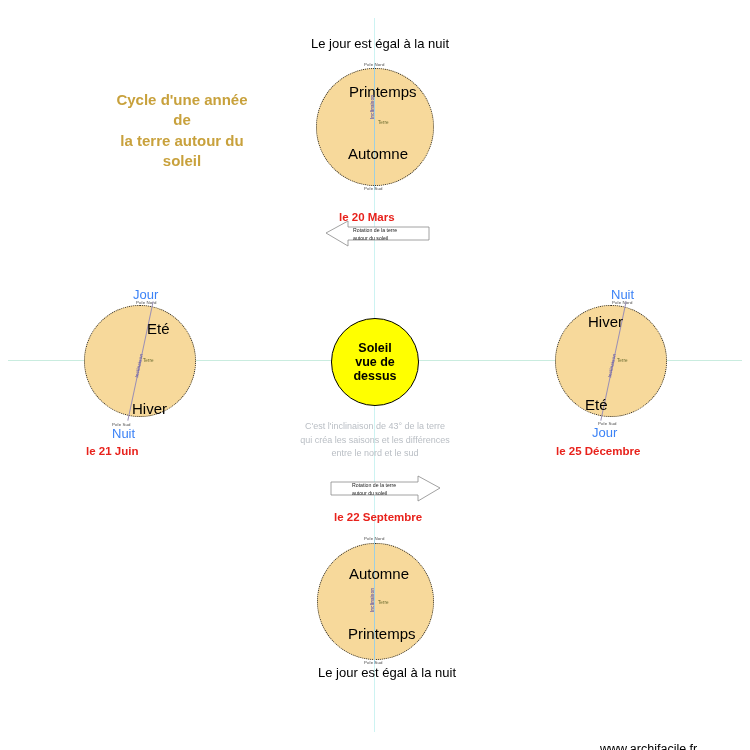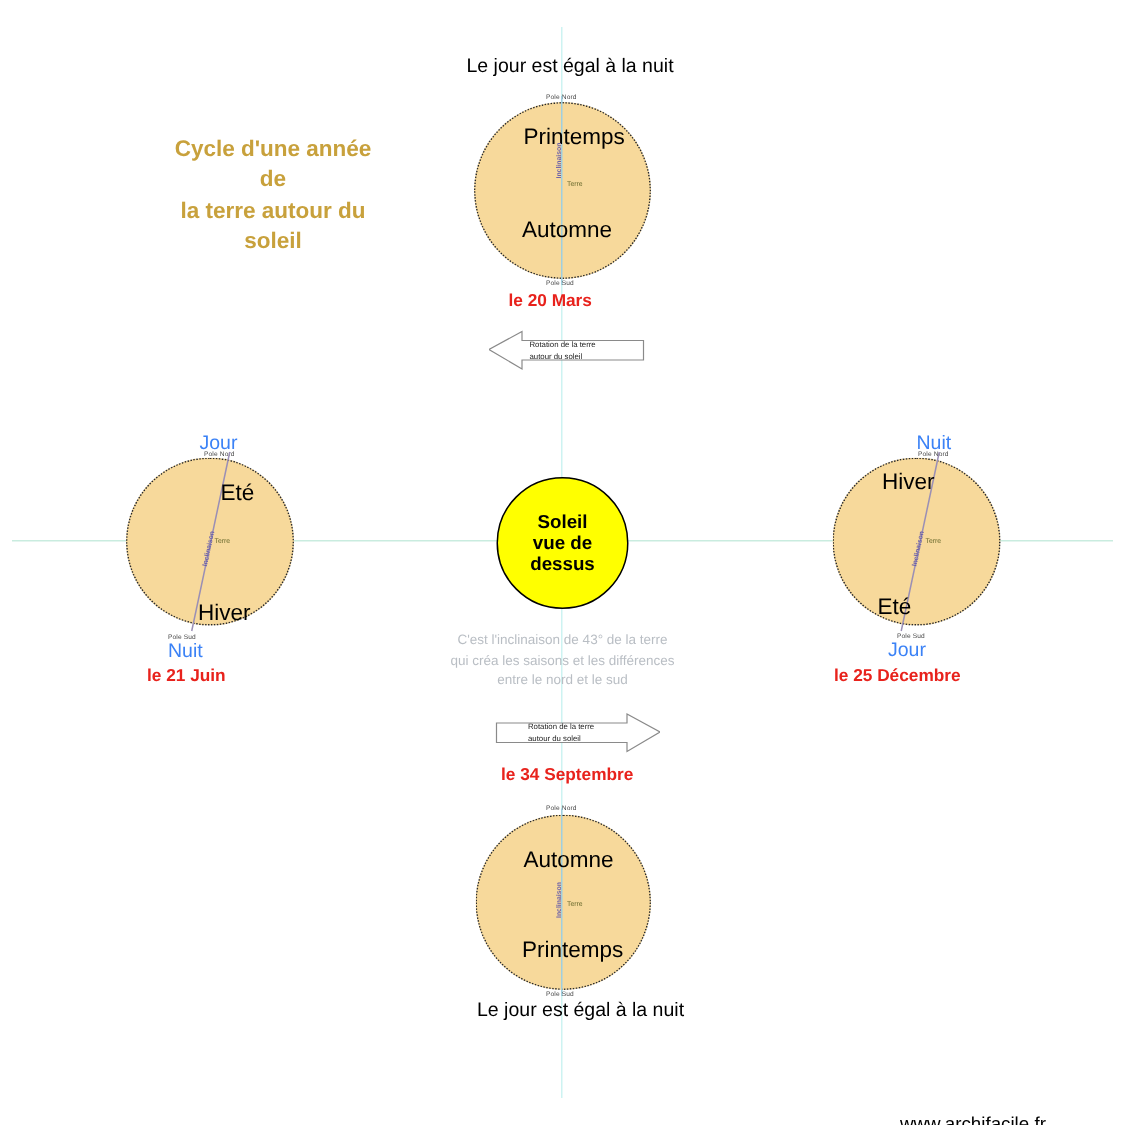--- a/index.html
+++ b/index.html
@@ -163,21 +163,21 @@
 
   <div>
     <div class="lbl lbl-pole" style="left:364px; top:62px;">Pole Nord</div>
     <div class="earth" style="left:316px; top:68px; width:118px; height:118px;"></div>
     <div class="tilt-axis straight" style="left:374px; top:64px; height:126px;"></div>
     <div class="lbl lbl-season" style="left:349px; top:83px;">Printemps</div>
     <div class="lbl lbl-incl" style="left:370px; top:119px; transform:rotate(-90deg); transform-origin: left top;">Inclinaison</div>
     <div class="lbl lbl-terre" style="left:378px; top:120px;">Terre</div>
     <div class="lbl lbl-season" style="left:348px; top:145px;">Automne</div>
     <div class="lbl lbl-pole" style="left:364px; top:186px;">Pole Sud</div>
-    <div class="lbl lbl-date" style="left:339px; top:195px;">le 20 Mars</div>
+    <div class="lbl lbl-date" style="left:339px; top:211px;">le 20 Mars</div>
   </div>
 
   <div class="arrow-wrap" style="left:326px; top:219px;">
     <svg width="104" height="28" viewBox="0 0 104 28">
       <polygon points="0,14 22,2 22,8 103,8 103,21 22,21 22,27" fill="#ffffff" stroke="#8a8a8a" stroke-width="0.8"></polygon>
     </svg>
     <div class="arrow-text" style="left:27px; top:8px;">Rotation de la terre
 autour du soleil</div>
   </div>
 
@@ -186,21 +186,21 @@
     <div class="lbl lbl-daynight" style="left:133px; top:287px;">Jour</div>
     <div class="lbl lbl-pole" style="left:136px; top:300px;">Pole Nord</div>
     <div class="earth" style="left:84px; top:305px; width:112px; height:112px;"></div>
     <div class="tilt-axis" style="left:140px; top:300px; height:122px; transform:rotate(12deg); transform-origin:center center;"></div>
     <div class="lbl lbl-season" style="left:147px; top:320px;">Eté</div>
     <div class="lbl lbl-incl" style="left:134px; top:377px; transform:rotate(-78deg); transform-origin: left top;">Inclinaison</div>
     <div class="lbl lbl-terre" style="left:143px; top:358px;">Terre</div>
     <div class="lbl lbl-season" style="left:132px; top:400px;">Hiver</div>
     <div class="lbl lbl-pole" style="left:112px; top:422px;">Pole Sud</div>
     <div class="lbl lbl-daynight" style="left:112px; top:426px;">Nuit</div>
-    <div class="lbl lbl-date" style="left:98px; top:445px;">le 21 Juin</div>
+    <div class="lbl lbl-date" style="left:86px; top:445px;">le 21 Juin</div>
   </div>
 
   <div class="sun" style="left:331px; top:318px; width:88px; height:88px;">
     <span>Soleil</span>
     <span>vue de dessus</span>
   </div>
 
   <div>
     <div class="lbl lbl-daynight" style="left:611px; top:287px;">Nuit</div>
     <div class="lbl lbl-pole" style="left:612px; top:300px;">Pole Nord</div>
@@ -220,21 +220,21 @@
 entre le nord et le sud</div>
 
   <div class="arrow-wrap" style="left:330px; top:474px;">
     <svg width="110" height="28" viewBox="0 0 110 28">
       <polygon points="110,14 88,2 88,8 1,8 1,21 88,21 88,27" fill="#ffffff" stroke="#8a8a8a" stroke-width="0.8"></polygon>
     </svg>
     <div class="arrow-text" style="left:22px; top:8px;">Rotation de la terre
 autour du soleil</div>
   </div>
 
-  <div class="lbl lbl-date" style="left:334px; top:511px;">le 34 Septembre</div>
+  <div class="lbl lbl-date" style="left:334px; top:511px;">le 22 Septembre</div>
 
   <div>
     <div class="lbl lbl-pole" style="left:364px; top:536px;">Pole Nord</div>
     <div class="earth" style="left:317px; top:543px; width:117px; height:117px;"></div>
     <div class="tilt-axis straight" style="left:374px; top:539px; height:125px;"></div>
     <div class="lbl lbl-season" style="left:349px; top:565px;">Automne</div>
     <div class="lbl lbl-incl" style="left:370px; top:612px; transform:rotate(-90deg); transform-origin: left top;">Inclinaison</div>
     <div class="lbl lbl-terre" style="left:378px; top:600px;">Terre</div>
     <div class="lbl lbl-season" style="left:348px; top:625px;">Printemps</div>
     <div class="lbl lbl-pole" style="left:364px; top:660px;">Pole Sud</div>

